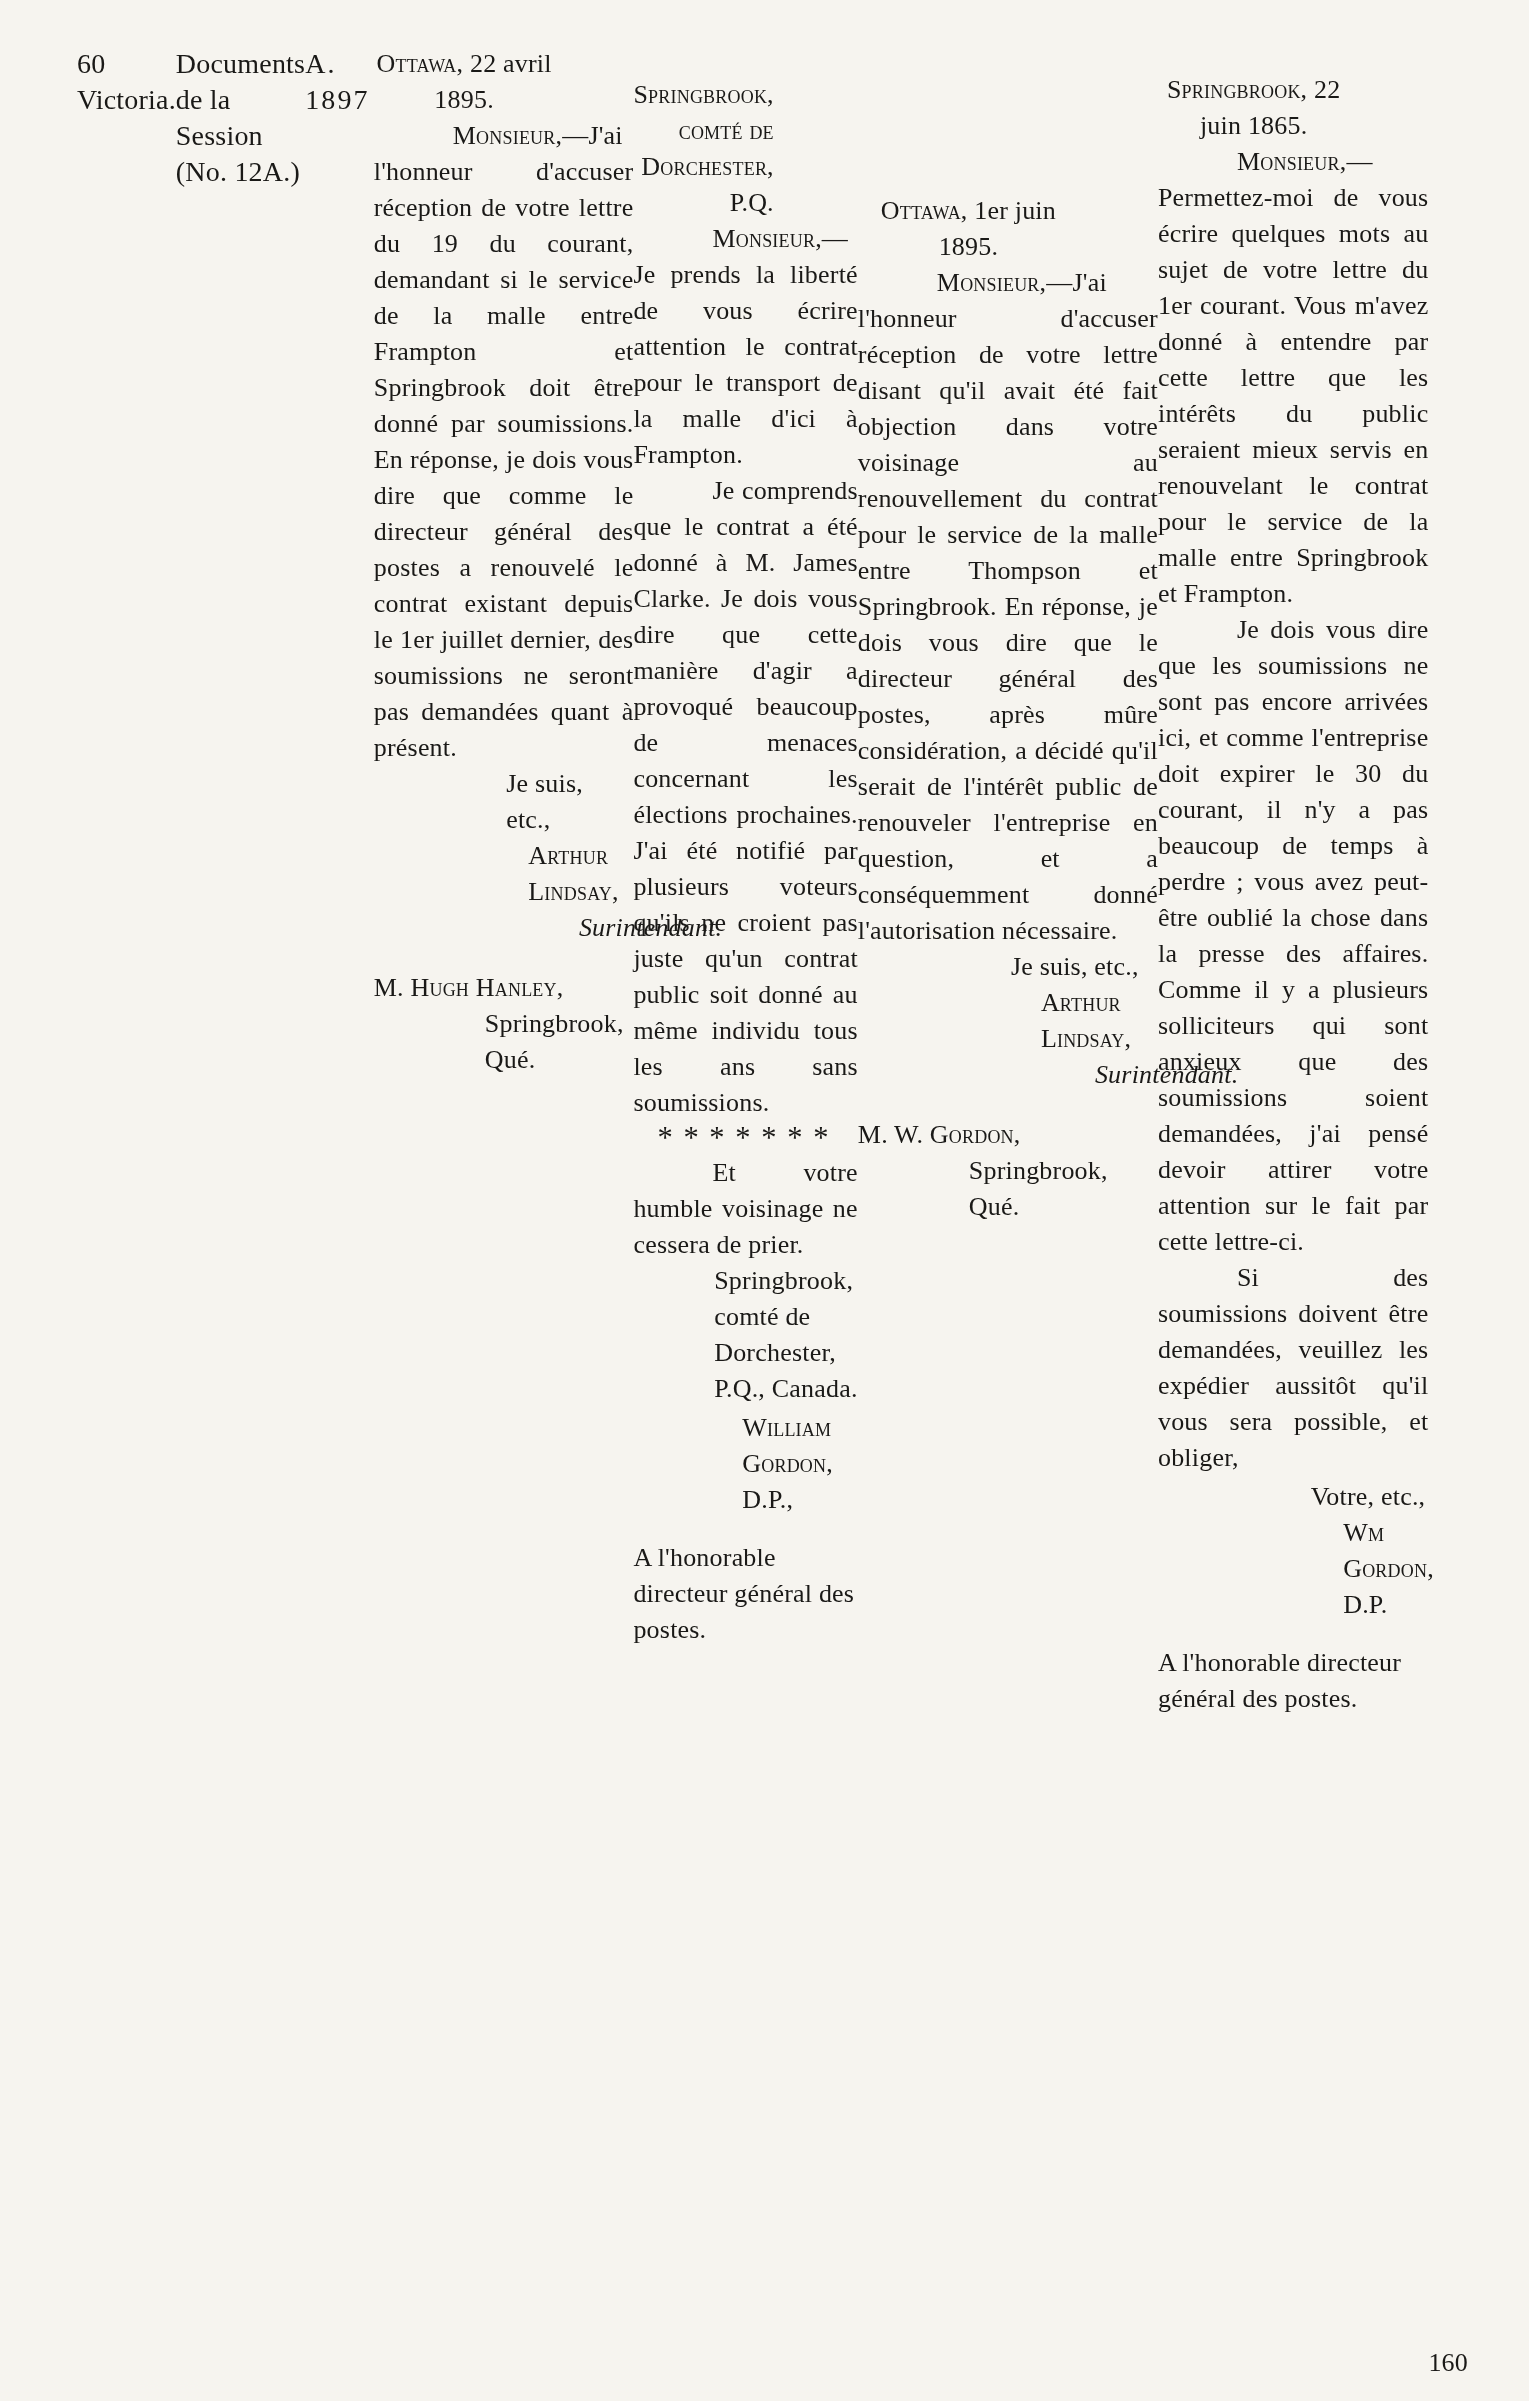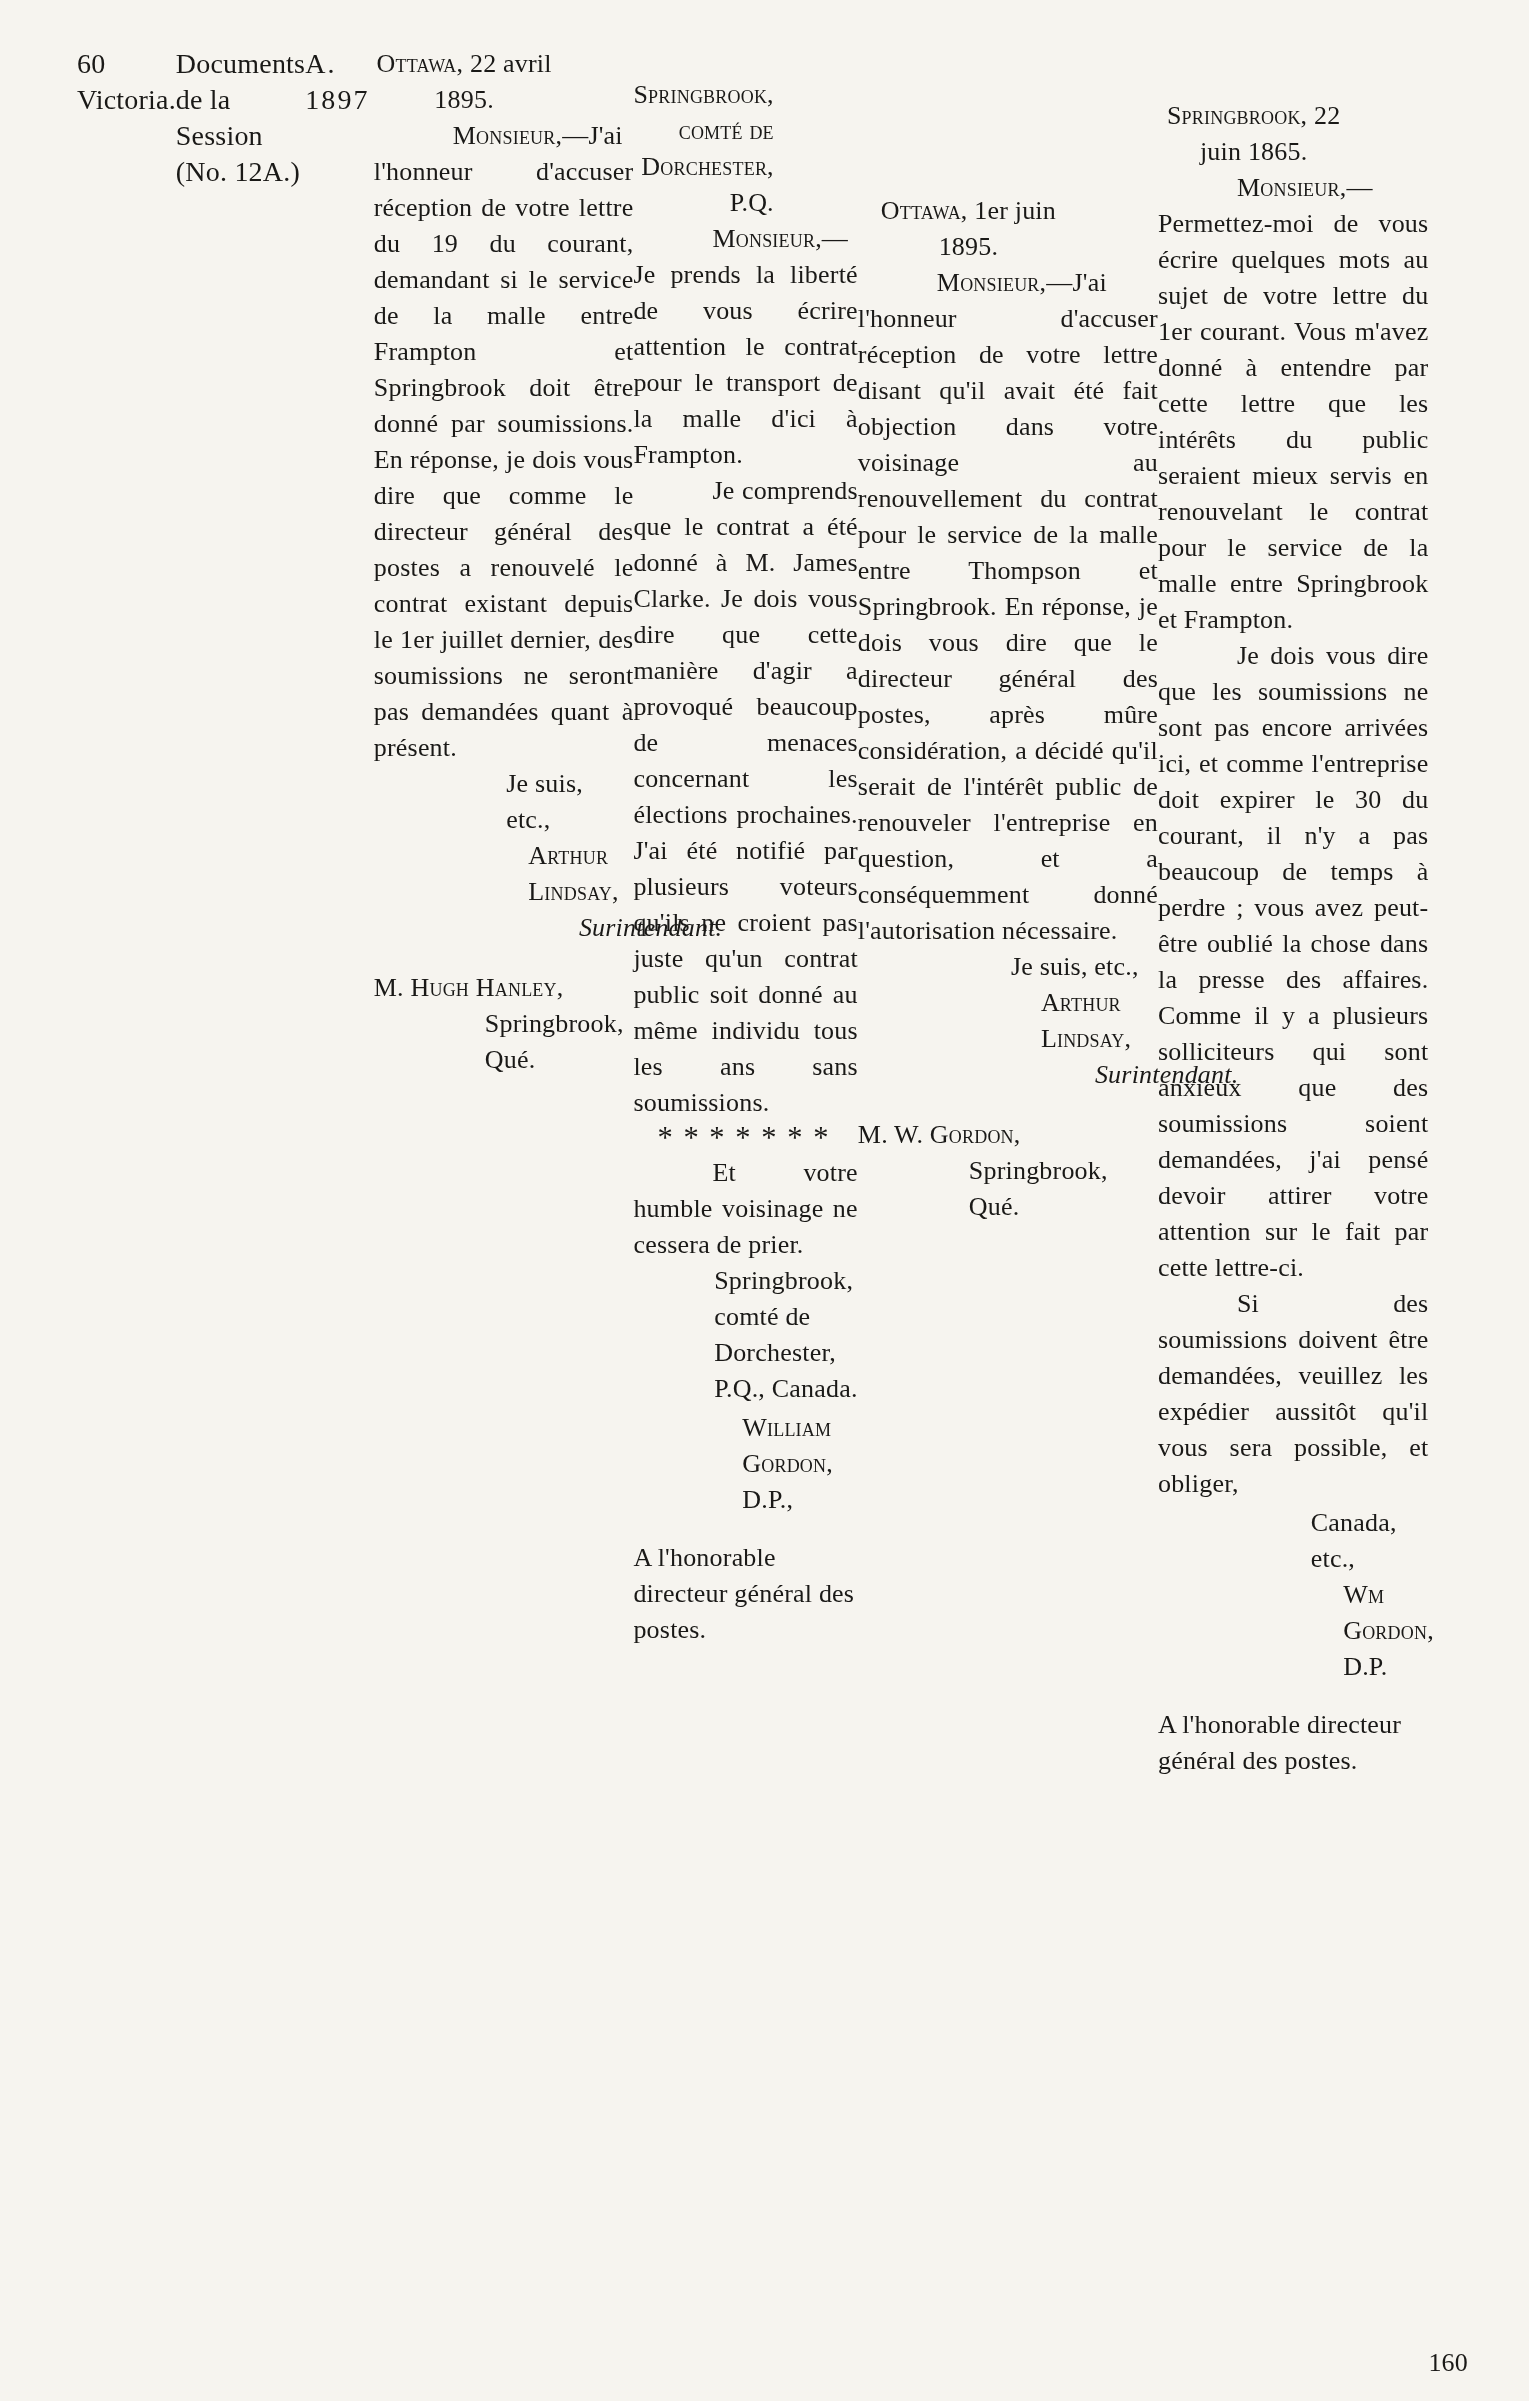--- a/index.html
+++ b/index.html
@@ -64,21 +64,21 @@
     justify-content: space-between;
     width: 87%;
     padding-left: 24px;
     box-sizing: border-box;
     font-size: 30.5px;
     line-height: 34px;
   }
 
   .letter-2 { margin-top: 31px; }
   .letter-3 { margin-top: 147px; }
-  .letter-4 { margin-top: 52px; }
+  .letter-4 { margin-top: 26px; }
 
   .page-footer {
     margin-top: auto;
     text-align: center;
     font-size: 26px;
   }
 </style>
 </head>
 <body>
 
@@ -131,21 +131,21 @@
       <div class="line"><span>M. W. </span><span class="sc">Gordon,</span></div>
       <div class="line addr2">Springbrook, Qué.</div>
     </div>
   </section>
 
   <section class="letter letter-4">
     <div class="line dateline"><span class="sc">Springbrook,</span><span> 22 juin 1865.</span></div>
     <p class="body-para"><span class="sc">Monsieur,</span><span>—Permettez-moi de vous écrire quelques mots au sujet de votre lettre du 1er courant. Vous m'avez donné à entendre par cette lettre que les intérêts du public seraient mieux servis en renouvelant le contrat pour le service de la malle entre Springbrook et Frampton.</span></p>
     <p class="body-para">Je dois vous dire que les soumissions ne sont pas encore arrivées ici, et comme l'entreprise doit expirer le 30 du courant, il n'y a pas beaucoup de temps à perdre ; vous avez peut-être oublié la chose dans la presse des affaires. Comme il y a plusieurs solliciteurs qui sont anxieux que des soumissions soient demandées, j'ai pensé devoir attirer votre attention sur le fait par cette lettre-ci.</p>
     <p class="body-para">Si des soumissions doivent être demandées, veuillez les expédier aussitôt qu'il vous sera possible, et obliger,</p>
-    <div class="line l4-closing">Canada, etc.,</div>
+    <div class="line l4-closing">Votre, etc.,</div>
     <div class="line l4-sig sc">Wm Gordon, D.P.</div>
     <div class="line addressee-line">A l'honorable directeur général des postes.</div>
   </section>
 
   <footer class="page-footer">
     <div class="page-number">160</div>
   </footer>
 
 </div>
 

